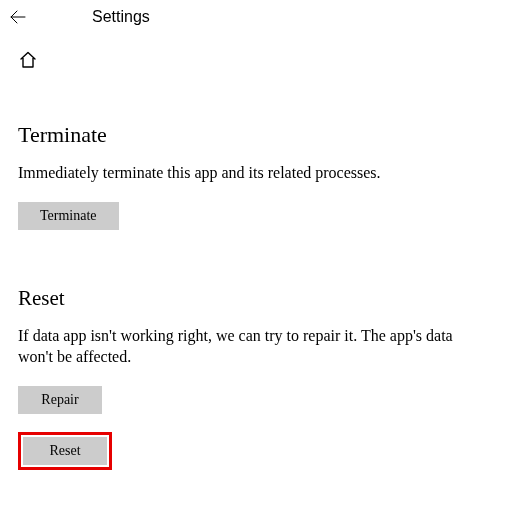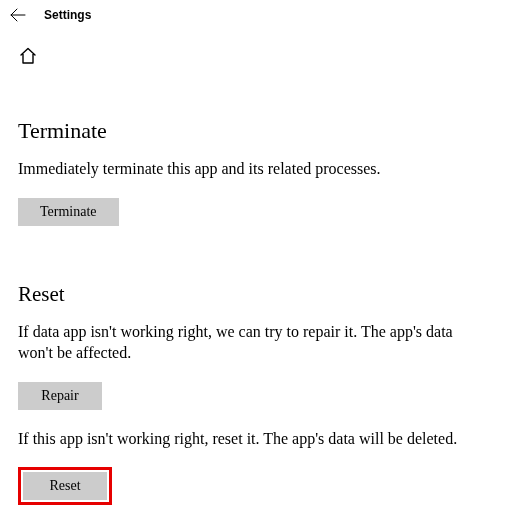--- a/index.html
+++ b/index.html
@@ -15,22 +15,23 @@
   .header {
     display: flex;
     align-items: center;
     padding: 8px 10px 0 10px;
     gap: 18px;
   }
   .back-icon svg {
     display: block;
   }
   .header-title {
-    font-size: 12px;
-    font-weight: 700;
+    font-size: 16px;
+    font-weight: 400;
+    margin-left: 48px;
   }
   .home-row {
     padding: 24px 0 0 18px;
   }
   .content {
     padding: 0 18px;
     font-family: Liberation Serif, serif;
   }
   h2.section-title {
     font-weight: 400;
@@ -103,18 +104,17 @@
   <h2 class="section-title" id="sec-terminate-title">Terminate</h2>
   <p class="desc">Immediately terminate this app and its related processes.</p>
   <button class="btn">Terminate</button>
 
   <h2 class="section-title" id="sec-reset-title">Reset</h2>
   <p class="desc">If data app isn't working right, we can try to repair it. The app's data won't be affected.</p>
   <button class="btn btn-sm">Repair</button>
 
   <div class="spacer-18"></div>
 
-  <p class="desc">If this app isn't working right, reset it. The app's data will be deleted.</p>
   <span class="highlight-box">
     <button class="btn btn-sm">Reset</button>
   </span>
 
 </div>
 
 </body></html>

